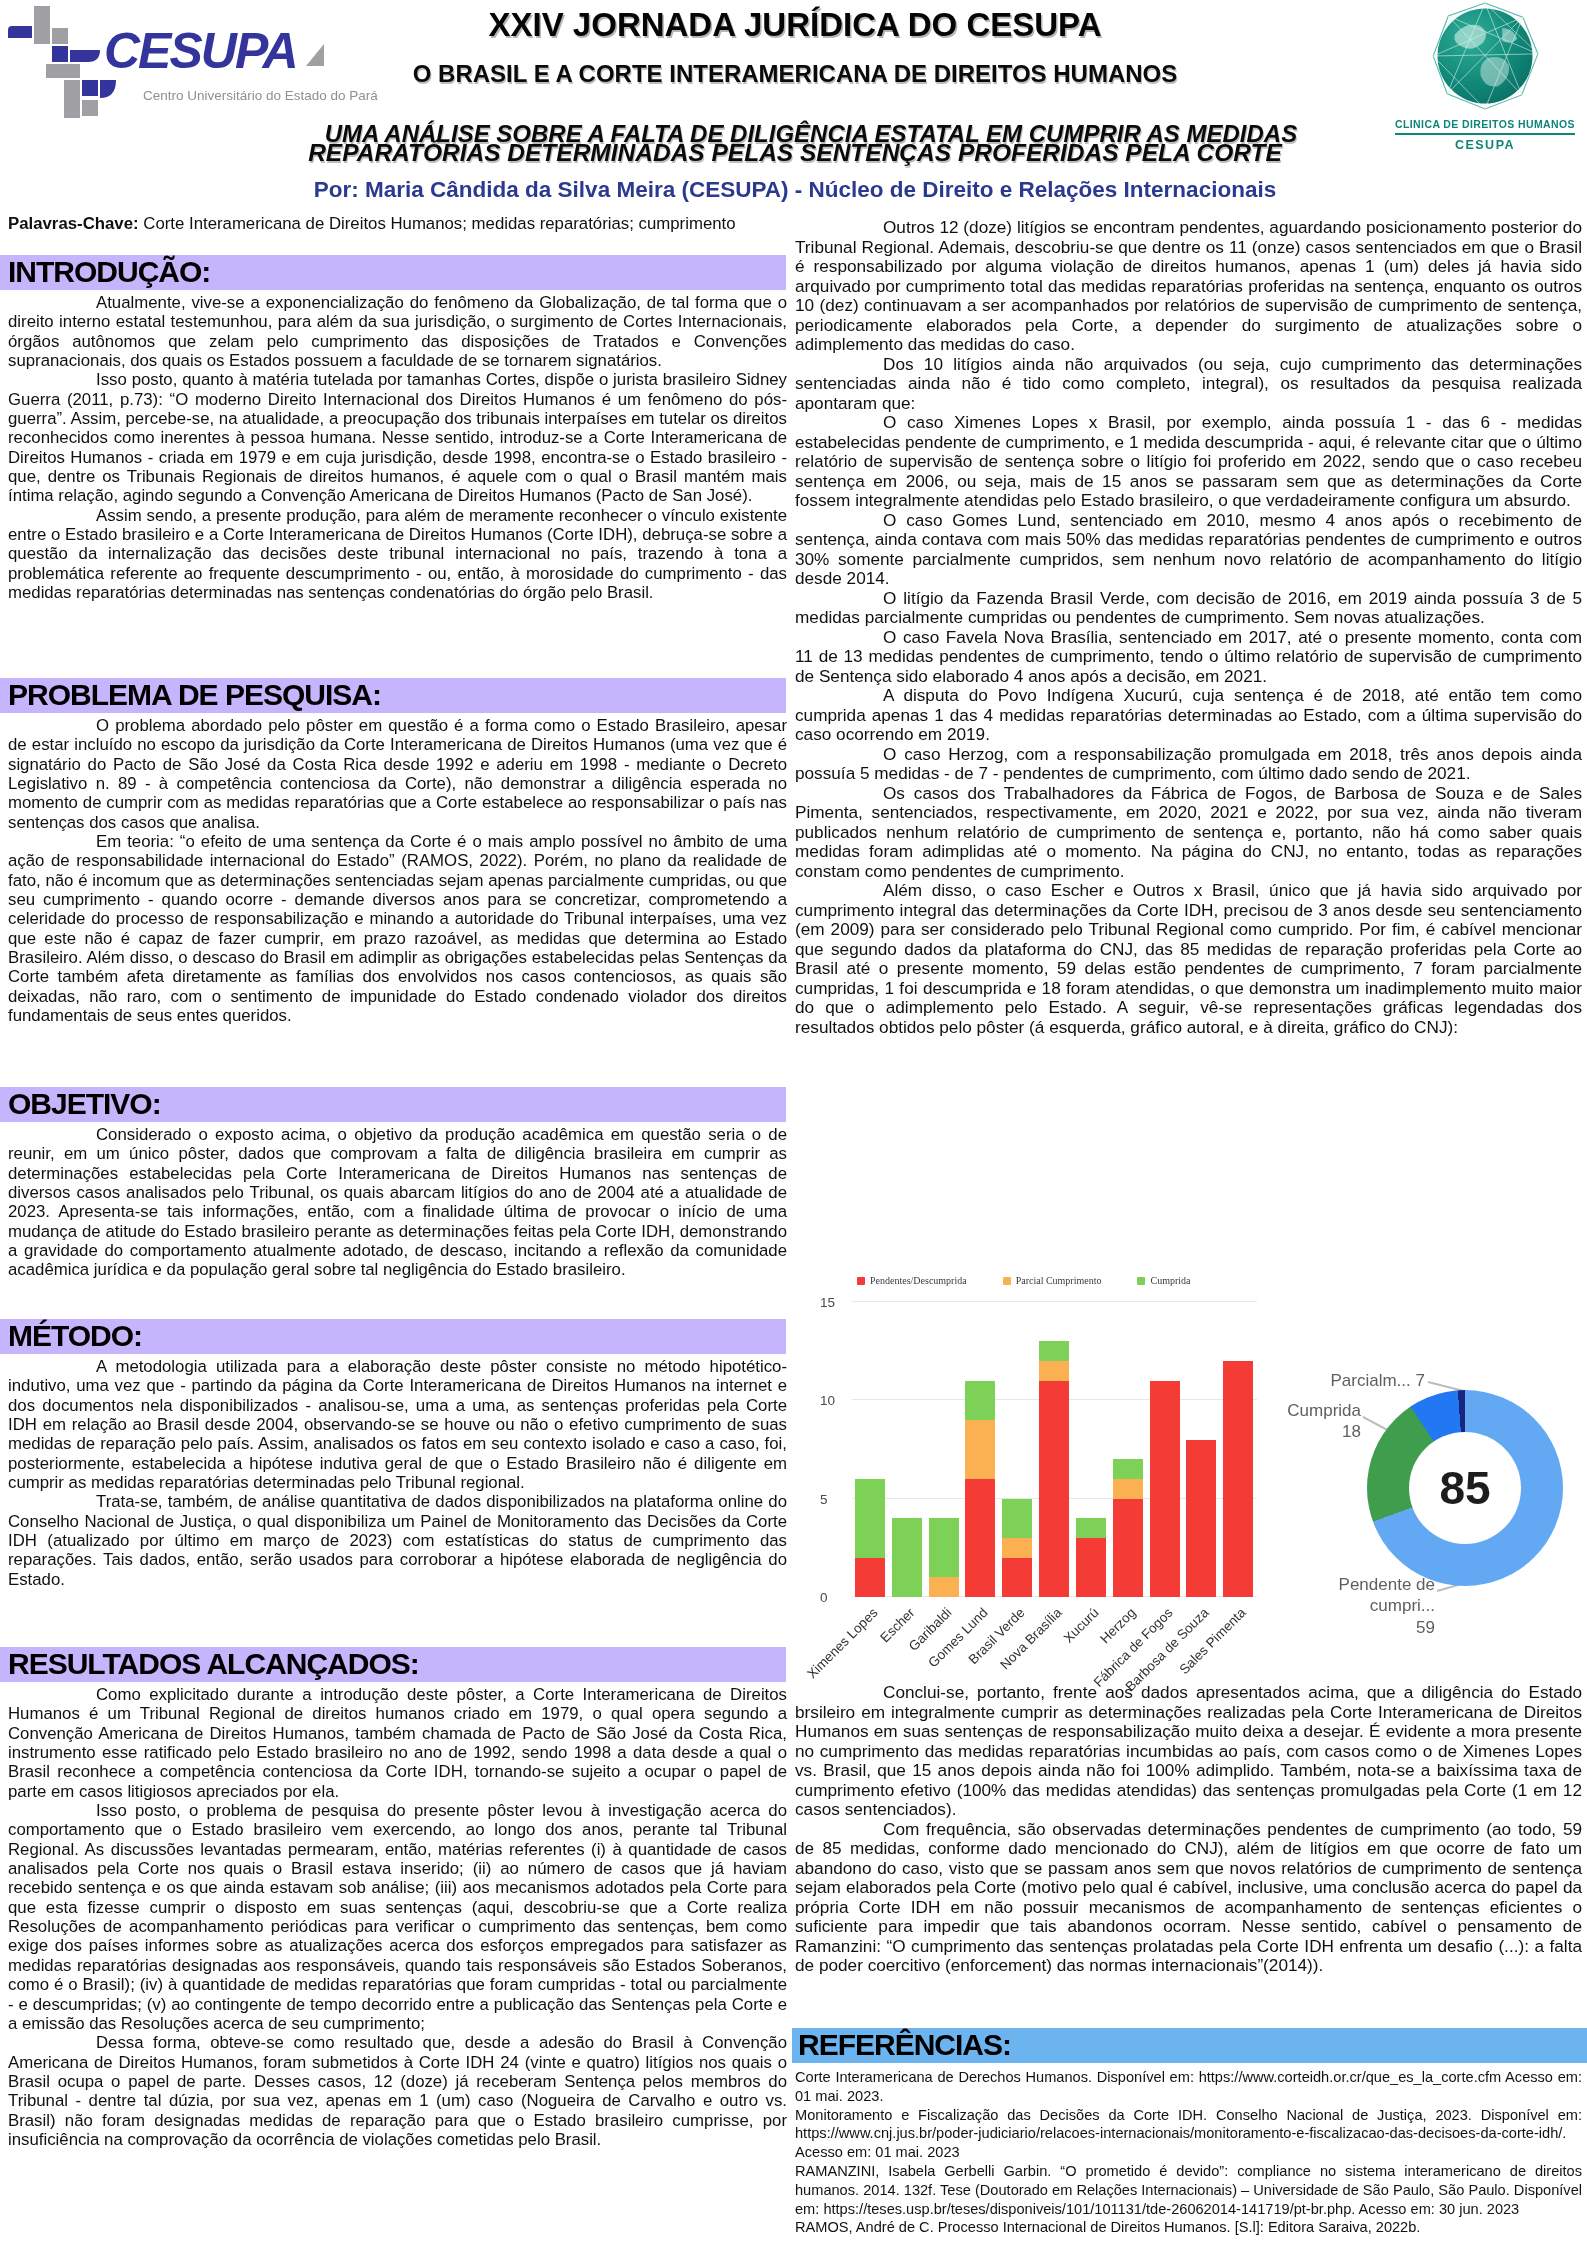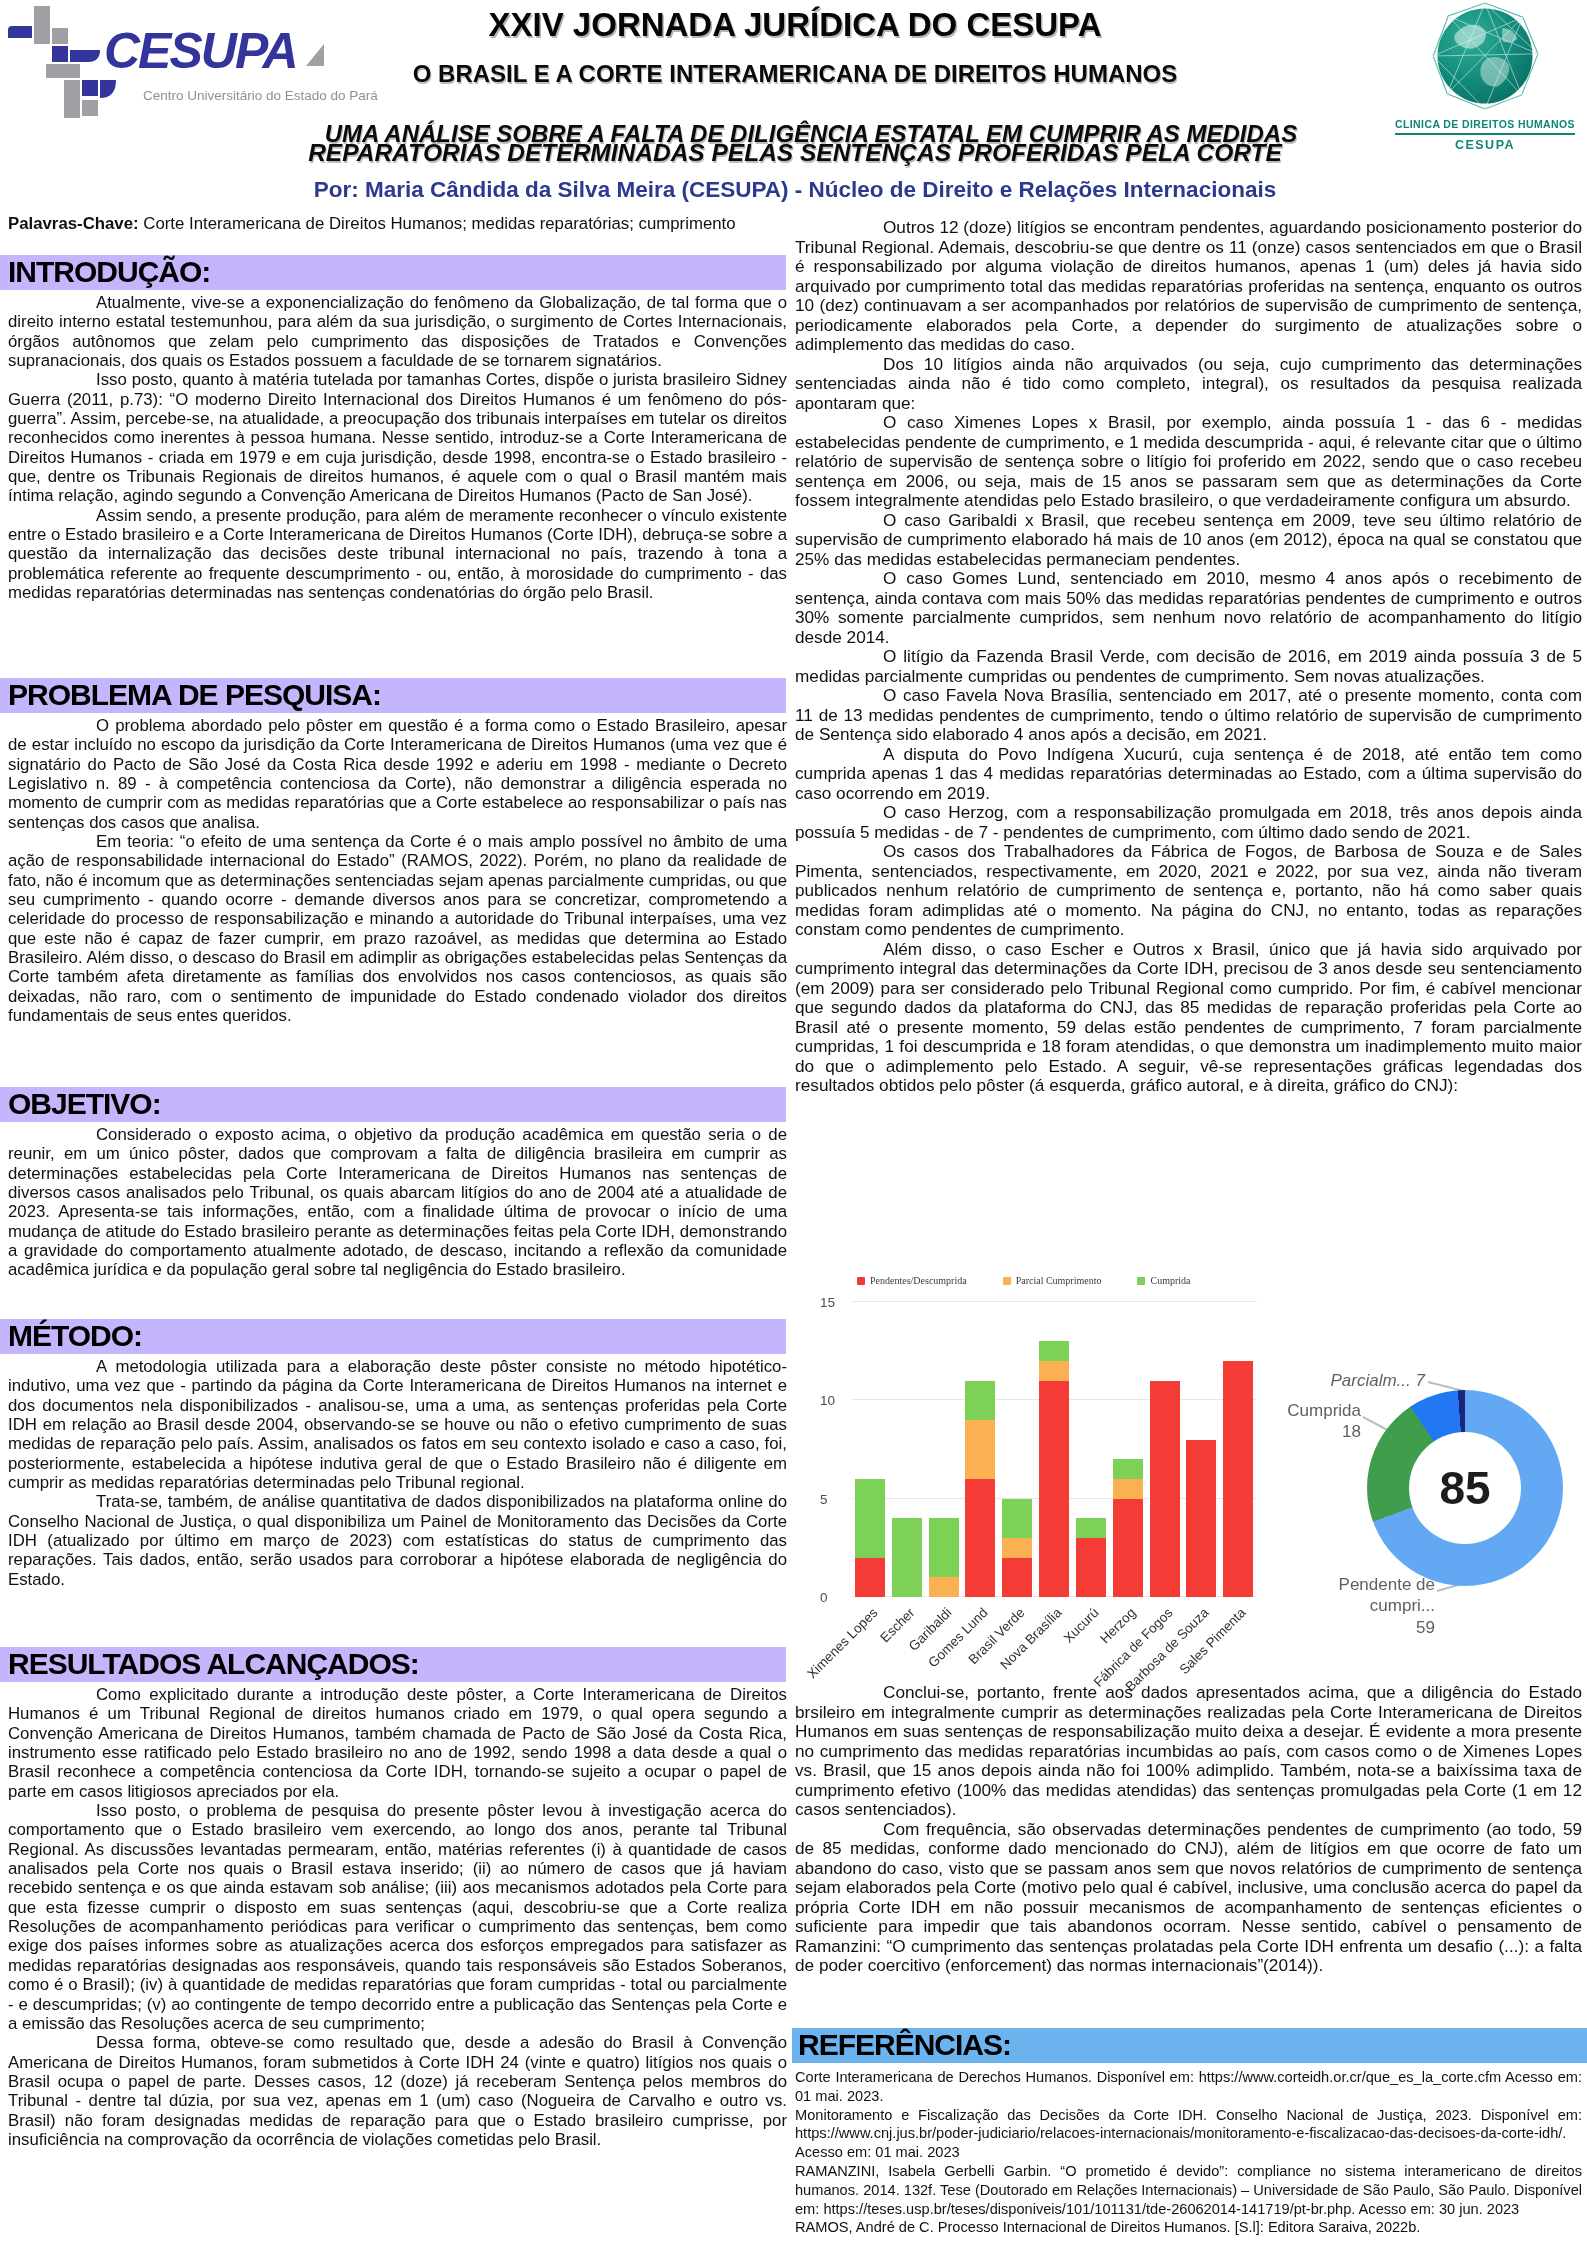--- a/index.html
+++ b/index.html
@@ -49,21 +49,21 @@
   .bar-seg{width:100%;}
   .xlabel{position:absolute;width:150px;text-align:right;font-size:13.5px;color:#303030;
           transform:rotate(-45deg);transform-origin:100% 0;}
   
   .donut-chart{position:absolute;left:1275px;top:1350px;width:312px;height:290px;font-size:17px;color:#5f5f5f;}
   .donut{position:absolute;left:92px;top:40px;width:196px;height:196px;border-radius:50%;}
   .donut-hole{position:absolute;left:42px;top:42px;width:112px;height:112px;border-radius:50%;background:#fff;
               display:flex;align-items:center;justify-content:center;}
   .donut-total{font-size:46px;font-weight:600;color:#1d1d1d;}
   .dlabel{position:absolute;text-align:right;line-height:1.25;}
-  .dlabel-parcial{left:30px;top:20px;width:120px;font-style:italic;}
+  .dlabel-parcial{left:30px;top:20px;width:120px;}
   .dlabel-cumprida{left:8px;top:50px;width:78px;}
   .dlabel-pendente{left:2px;top:224px;width:158px;}
   .connector{position:absolute;height:1.5px;background:#bcbcbc;}
   .conn-parcial{left:153px;top:31px;width:38px;transform:rotate(14deg);transform-origin:0 50%;}
   .conn-cumprida{left:88px;top:66px;width:32px;transform:rotate(28deg);transform-origin:0 50%;}
   .conn-pendente{left:162px;top:240px;width:64px;transform:rotate(-16deg);transform-origin:0 50%;}
 </style>
 </head>
 <body>
 
@@ -168,21 +168,20 @@
   <div class="sec-text" style="top:1685px">
     <p>Como explicitado durante a introdução deste pôster, a Corte Interamericana de Direitos Humanos é um Tribunal Regional de direitos humanos criado em 1979, o qual opera segundo a Convenção Americana de Direitos Humanos, também chamada de Pacto de São José da Costa Rica, instrumento esse ratificado pelo Estado brasileiro no ano de 1992, sendo 1998 a data desde a qual o Brasil reconhece a competência contenciosa da Corte IDH, tornando-se sujeito a ocupar o papel de parte em casos litigiosos apreciados por ela.</p>
     <p>Isso posto, o problema de pesquisa do presente pôster levou à investigação acerca do comportamento que o Estado brasileiro vem exercendo, ao longo dos anos, perante tal Tribunal Regional. As discussões levantadas permearam, então, matérias referentes (i) à quantidade de casos analisados pela Corte nos quais o Brasil estava inserido; (ii) ao número de casos que já haviam recebido sentença e os que ainda estavam sob análise; (iii) aos mecanismos adotados pela Corte para que esta fizesse cumprir o disposto em suas sentenças (aqui, descobriu-se que a Corte realiza Resoluções de acompanhamento periódicas para verificar o cumprimento das sentenças, bem como exige dos países informes sobre as atualizações acerca dos esforços empregados para satisfazer as medidas reparatórias designadas aos responsáveis, quando tais responsáveis são Estados Soberanos, como é o Brasil); (iv) à quantidade de medidas reparatórias que foram cumpridas - total ou parcialmente - e descumpridas; (v) ao contingente de tempo decorrido entre a publicação das Sentenças pela Corte e a emissão das Resoluções acerca de seu cumprimento;</p>
     <p>Dessa forma, obteve-se como resultado que, desde a adesão do Brasil à Convenção Americana de Direitos Humanos, foram submetidos à Corte IDH 24 (vinte e quatro) litígios nos quais o Brasil ocupa o papel de parte. Desses casos, 12 (doze) já receberam Sentença pelos membros do Tribunal - dentre tal dúzia, por sua vez, apenas em 1 (um) caso (Nogueira de Carvalho e outro vs. Brasil) não foram designadas medidas de reparação para que o Estado brasileiro cumprisse, por insuficiência na comprovação da ocorrência de violações cometidas pelo Brasil.</p>
   </div>
 
   <div class="rcol-text" style="top:218px">
     <p>Outros 12 (doze) litígios se encontram pendentes, aguardando posicionamento posterior do Tribunal Regional. Ademais, descobriu-se que dentre os 11 (onze) casos sentenciados em que o Brasil é responsabilizado por alguma violação de direitos humanos, apenas 1 (um) deles já havia sido arquivado por cumprimento total das medidas reparatórias proferidas na sentença, enquanto os outros 10 (dez) continuavam a ser acompanhados por relatórios de supervisão de cumprimento de sentença, periodicamente elaborados pela Corte, a depender do surgimento de atualizações sobre o adimplemento das medidas do caso.</p>
     <p>Dos 10 litígios ainda não arquivados (ou seja, cujo cumprimento das determinações sentenciadas ainda não é tido como completo, integral), os resultados da pesquisa realizada apontaram que:</p>
     <p>O caso Ximenes Lopes x Brasil, por exemplo, ainda possuía 1 - das 6 - medidas estabelecidas pendente de cumprimento, e 1 medida descumprida - aqui, é relevante citar que o último relatório de supervisão de sentença sobre o litígio foi proferido em 2022, sendo que o caso recebeu sentença em 2006, ou seja, mais de 15 anos se passaram sem que as determinações da Corte fossem integralmente atendidas pelo Estado brasileiro, o que verdadeiramente configura um absurdo.</p>
-    <p>O caso Garibaldi x Brasil, que recebeu sentença em 2009, teve seu último relatório de supervisão de cumprimento elaborado há mais de 10 anos (em 2012), época na qual se constatou que 25% das medidas estabelecidas permaneciam pendentes.</p>
     <p>O caso Gomes Lund, sentenciado em 2010, mesmo 4 anos após o recebimento de sentença, ainda contava com mais 50% das medidas reparatórias pendentes de cumprimento e outros 30% somente parcialmente cumpridos, sem nenhum novo relatório de acompanhamento do litígio desde 2014.</p>
     <p>O litígio da Fazenda Brasil Verde, com decisão de 2016, em 2019 ainda possuía 3 de 5 medidas parcialmente cumpridas ou pendentes de cumprimento. Sem novas atualizações.</p>
     <p>O caso Favela Nova Brasília, sentenciado em 2017, até o presente momento, conta com 11 de 13 medidas pendentes de cumprimento, tendo o último relatório de supervisão de cumprimento de Sentença sido elaborado 4 anos após a decisão, em 2021.</p>
     <p>A disputa do Povo Indígena Xucurú, cuja sentença é de 2018, até então tem como cumprida apenas 1 das 4 medidas reparatórias determinadas ao Estado, com a última supervisão do caso ocorrendo em 2019.</p>
     <p>O caso Herzog, com a responsabilização promulgada em 2018, três anos depois ainda possuía 5 medidas - de 7 - pendentes de cumprimento, com último dado sendo de 2021.</p>
     <p>Os casos dos Trabalhadores da Fábrica de Fogos, de Barbosa de Souza e de Sales Pimenta, sentenciados, respectivamente, em 2020, 2021 e 2022, por sua vez, ainda não tiveram publicados nenhum relatório de cumprimento de sentença e, portanto, não há como saber quais medidas foram adimplidas até o momento. Na página do CNJ, no entanto, todas as reparações constam como pendentes de cumprimento.</p>
     <p>Além disso, o caso Escher e Outros x Brasil, único que já havia sido arquivado por cumprimento integral das determinações da Corte IDH, precisou de 3 anos desde seu sentenciamento (em 2009) para ser considerado pelo Tribunal Regional como cumprido. Por fim, é cabível mencionar que segundo dados da plataforma do CNJ, das 85 medidas de reparação proferidas pela Corte ao Brasil até o presente momento, 59 delas estão pendentes de cumprimento, 7 foram parcialmente cumpridas, 1 foi descumprida e 18 foram atendidas, o que demonstra um inadimplemento muito maior do que o adimplemento pelo Estado. A seguir, vê-se representações gráficas legendadas dos resultados obtidos pelo pôster (á esquerda, gráfico autoral, e à direita, gráfico do CNJ):</p>
   </div>
 
   <div class="bar-chart">

